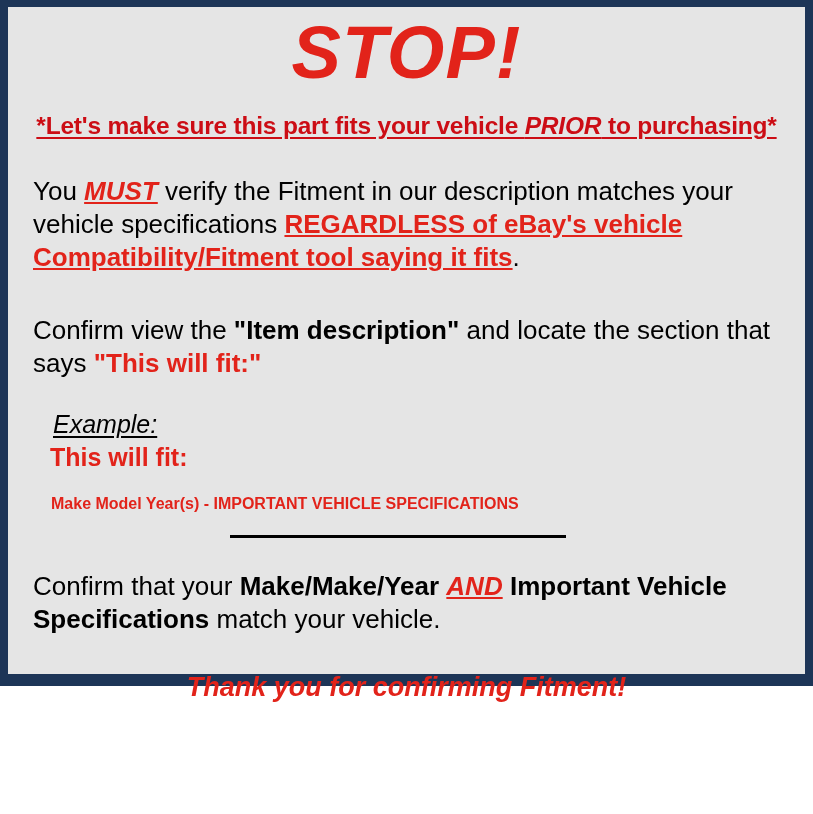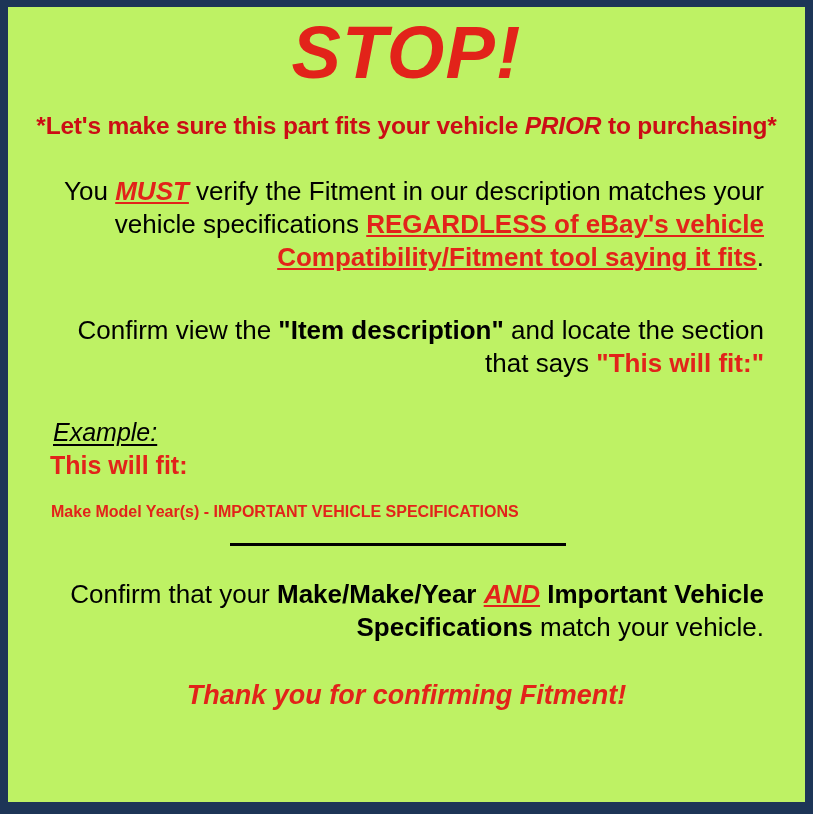--- a/index.html
+++ b/index.html
@@ -10,22 +10,22 @@
   body {
     width: 813px;
     height: 814px;
     overflow: hidden;
     font-family: "Liberation Sans", sans-serif;
   }
 
   #notice-card {
     box-sizing: border-box;
     width: 813px;
-    height: 814px;
-    background: #bef264;
+    height: 686px;
+    background: #e5e5e5;
     border-left: 8px solid #1d3557;
     border-right: 8px solid #1d3557;
     border-top: 7px solid #1d3557;
     border-bottom: 12px solid #1d3557;
     position: relative;
   }
 
   .inner {
     box-sizing: border-box;
     width: 100%;
@@ -52,49 +52,50 @@
     text-align: center;
     color: #cc0d15;
     font-weight: bold;
     font-size: 24.5px;
     line-height: 1.1;
     margin: 23px 0 0 0;
     white-space: nowrap;
     letter-spacing: -0.2px;
   }
   .subtitle .u {
+    text-decoration: underline;
     text-underline-offset: 3px;
   }
   .subtitle .it {
     font-style: italic;
   }
 
   
   .para {
-    text-align: right;
+    text-align: left;
     color: #000000;
     font-size: 26px;
     line-height: 1.28;
-    margin: 17px;
+    margin: 1px;
     padding: 0 16px;
   }
   .p-must      { margin-top: 35px; }
   .p-view      { margin-top: 39px; }
   .p-confirm   { margin-top: 32px; }
   .p-vin       { margin-top: 39px; }
   .red-b-i-u      { color: #e2231a; font-weight: bold; font-style: italic;
                     text-decoration: underline; text-underline-offset: 2px; }
   .red-b-u        { color: #e2231a; font-weight: bold;
                     text-decoration: underline; text-underline-offset: 2px; }
   .red-b          { color: #e2231a; font-weight: bold; }
   .blk-b          { color: #000000; font-weight: bold; }
 
   
   .example-block {
-    margin-top: 38px;
+    margin-top: 30px;
     padding-left: 37px;
     text-align: left;
   }
   .example-label {
     color: #000000;
     font-style: italic;
     font-size: 25px;
     line-height: 1.15;
     text-decoration: underline;
     text-underline-offset: 3px;

